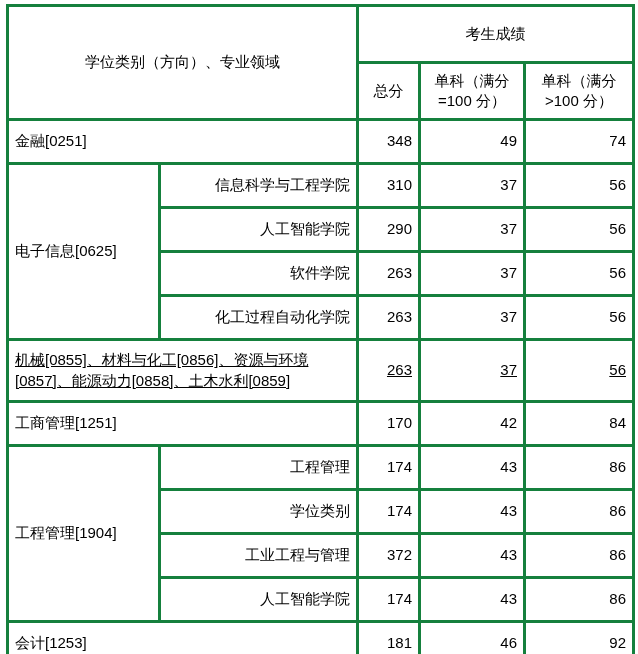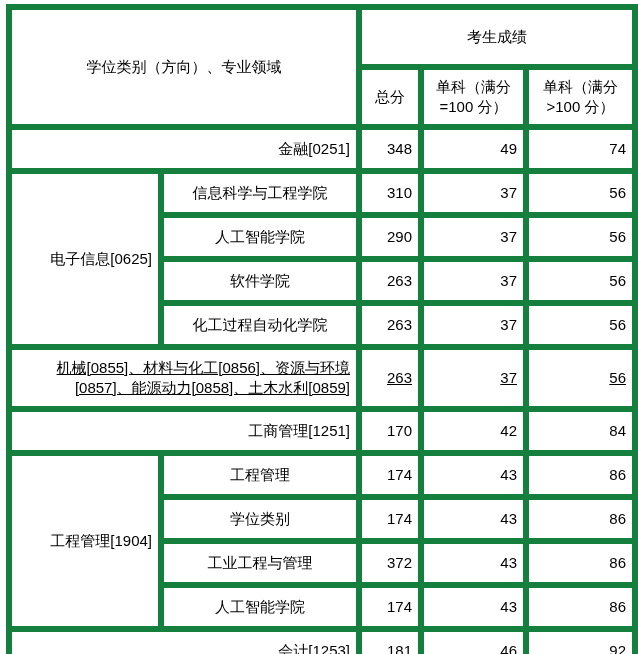--- a/index.html
+++ b/index.html
@@ -19,21 +19,21 @@
     box-sizing: border-box;
     padding: 4px 6px 4px 6px;
   }
   table.score-table {
     border-collapse: collapse;
     table-layout: fixed;
     width: 626px;
     margin: 0;
   }
   table.score-table td {
-    border: 6px solid #15803d;
+    border: 3px solid #15803d;
     font-size: 15px;
     line-height: 1.35;
     padding: 4px 6px;
     vertical-align: middle;
     color: #000000;
   }
   .num {
     text-align: right;
     font-size: 15px;
   }
@@ -41,26 +41,26 @@
     text-align: center;
     font-size: 16px;
     height: 46px;
   }
   .hdr-sub {
     text-align: center;
     font-size: 14px;
     height: 46px;
   }
   .cat-cell {
-    text-align: right;
+    text-align: left;
     font-size: 15px;
     margin-top: 40px;
   }
   .sub-cell {
-    text-align: center;
+    text-align: right;
     font-size: 15px;
   }
   .row-h { height: 44px; }
   .row-tall { height: 62px; text-decoration: underline; }
   col.c-cat { width: 152px; }
   col.c-sub { width: 198px; }
   col.c-total { width: 62px; }
   col.c-s1 { width: 105px; }
   col.c-s2 { width: 109px; }
 </style>

